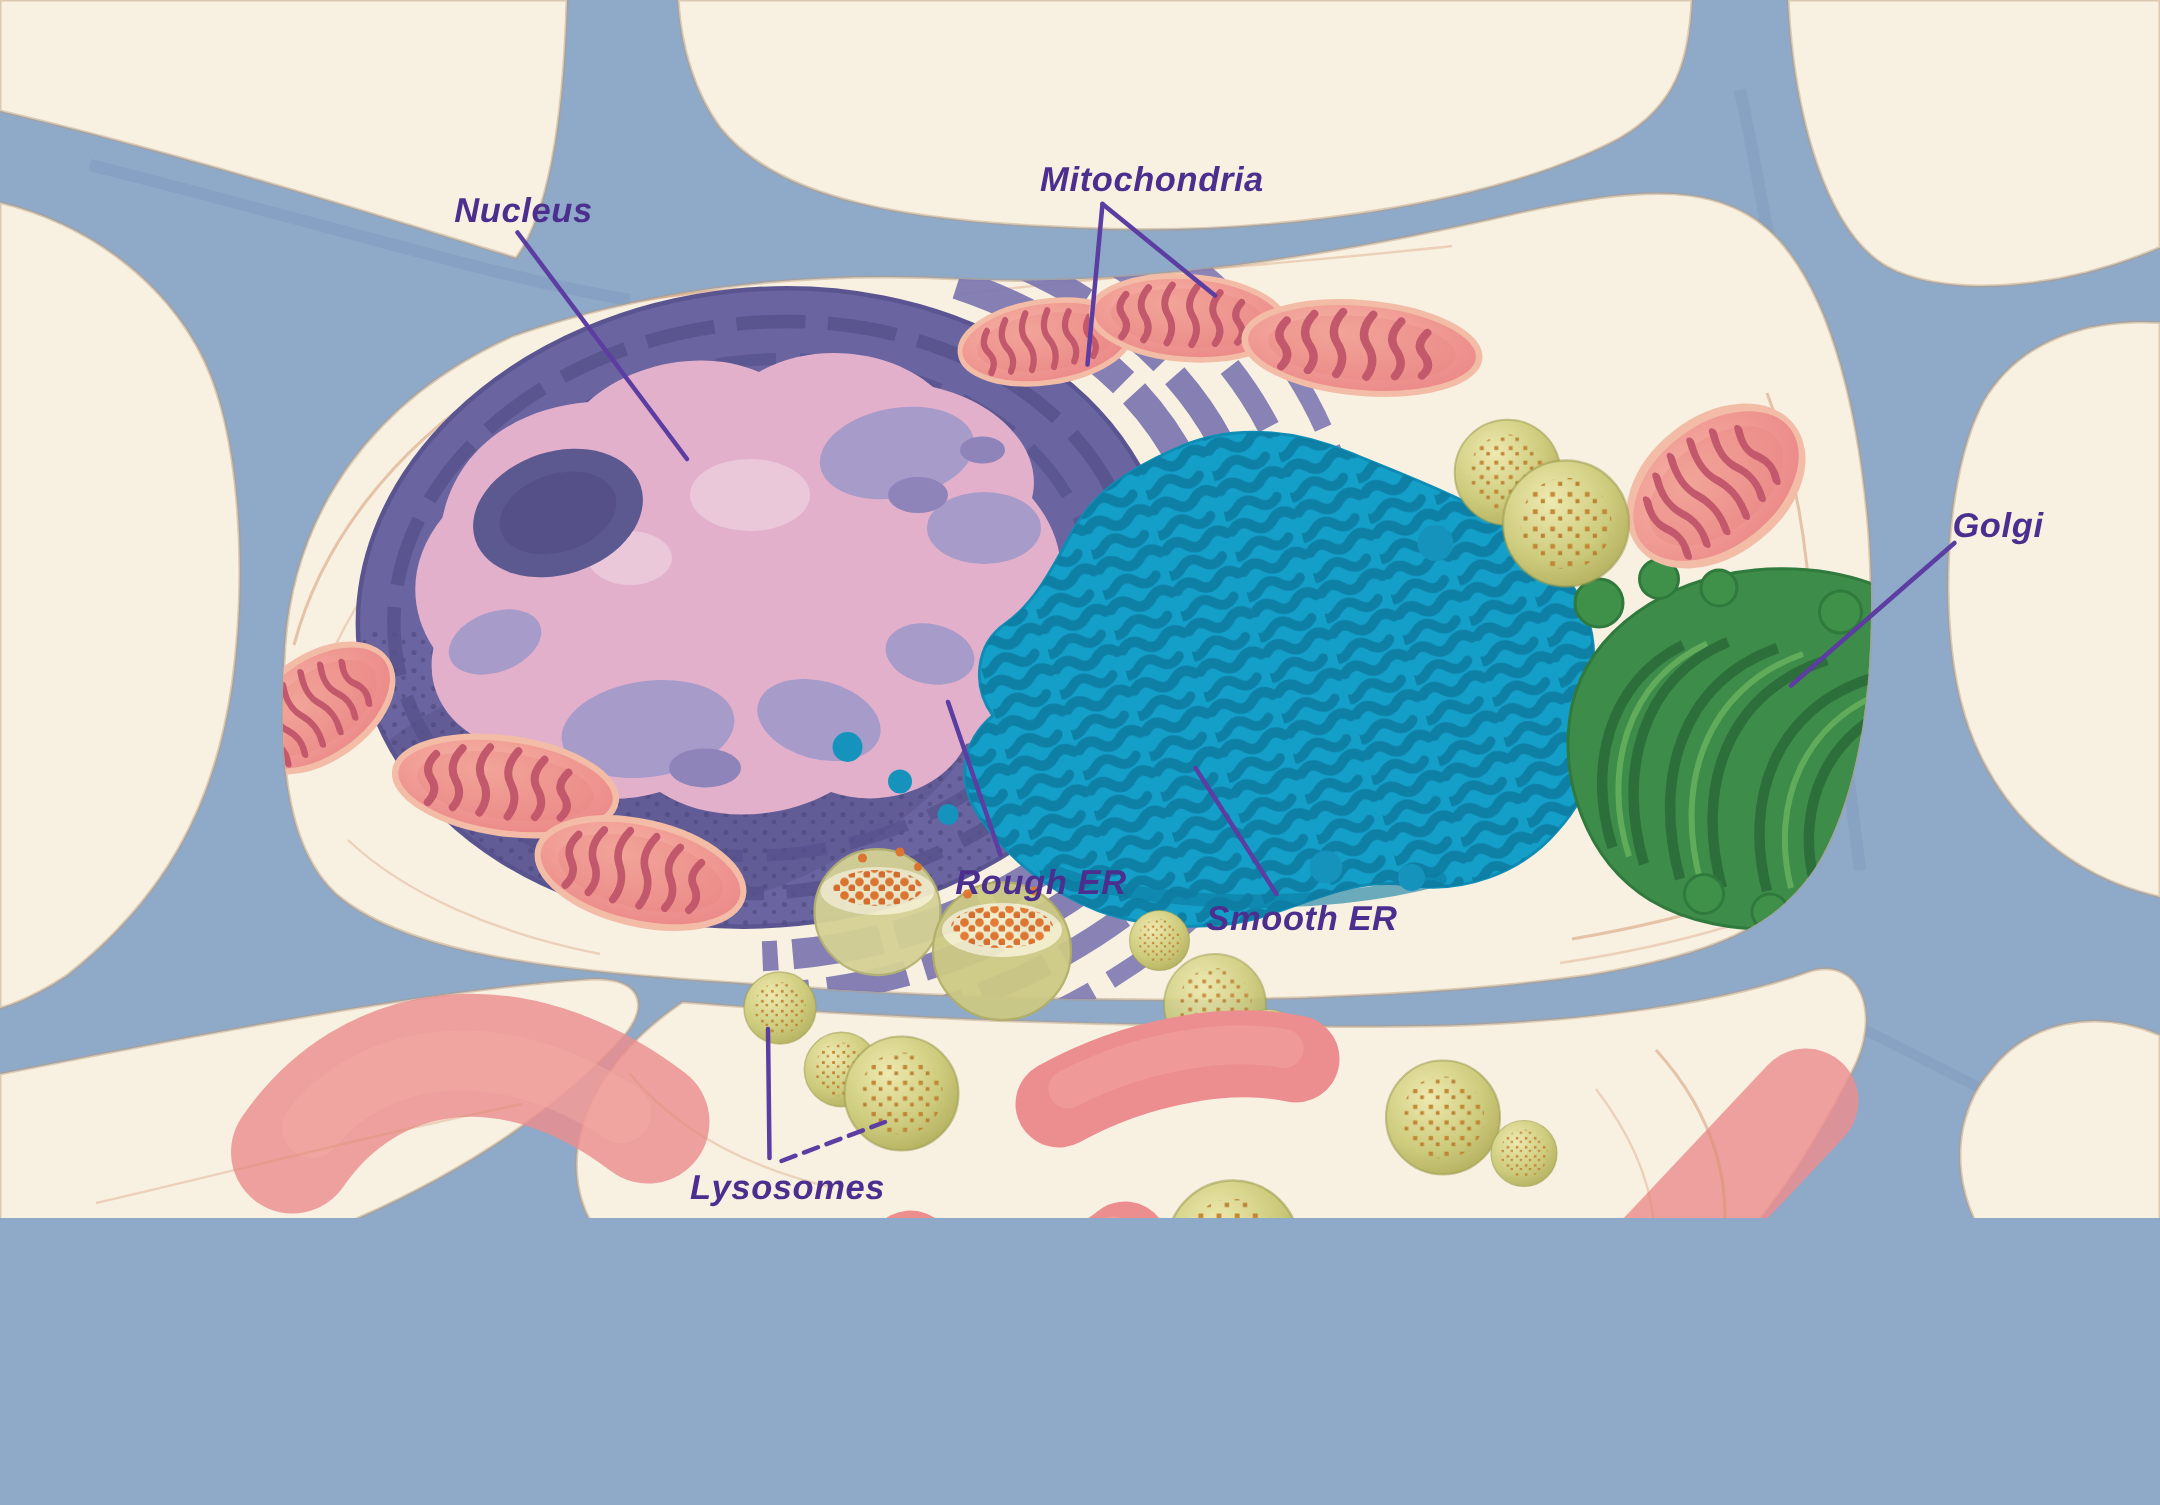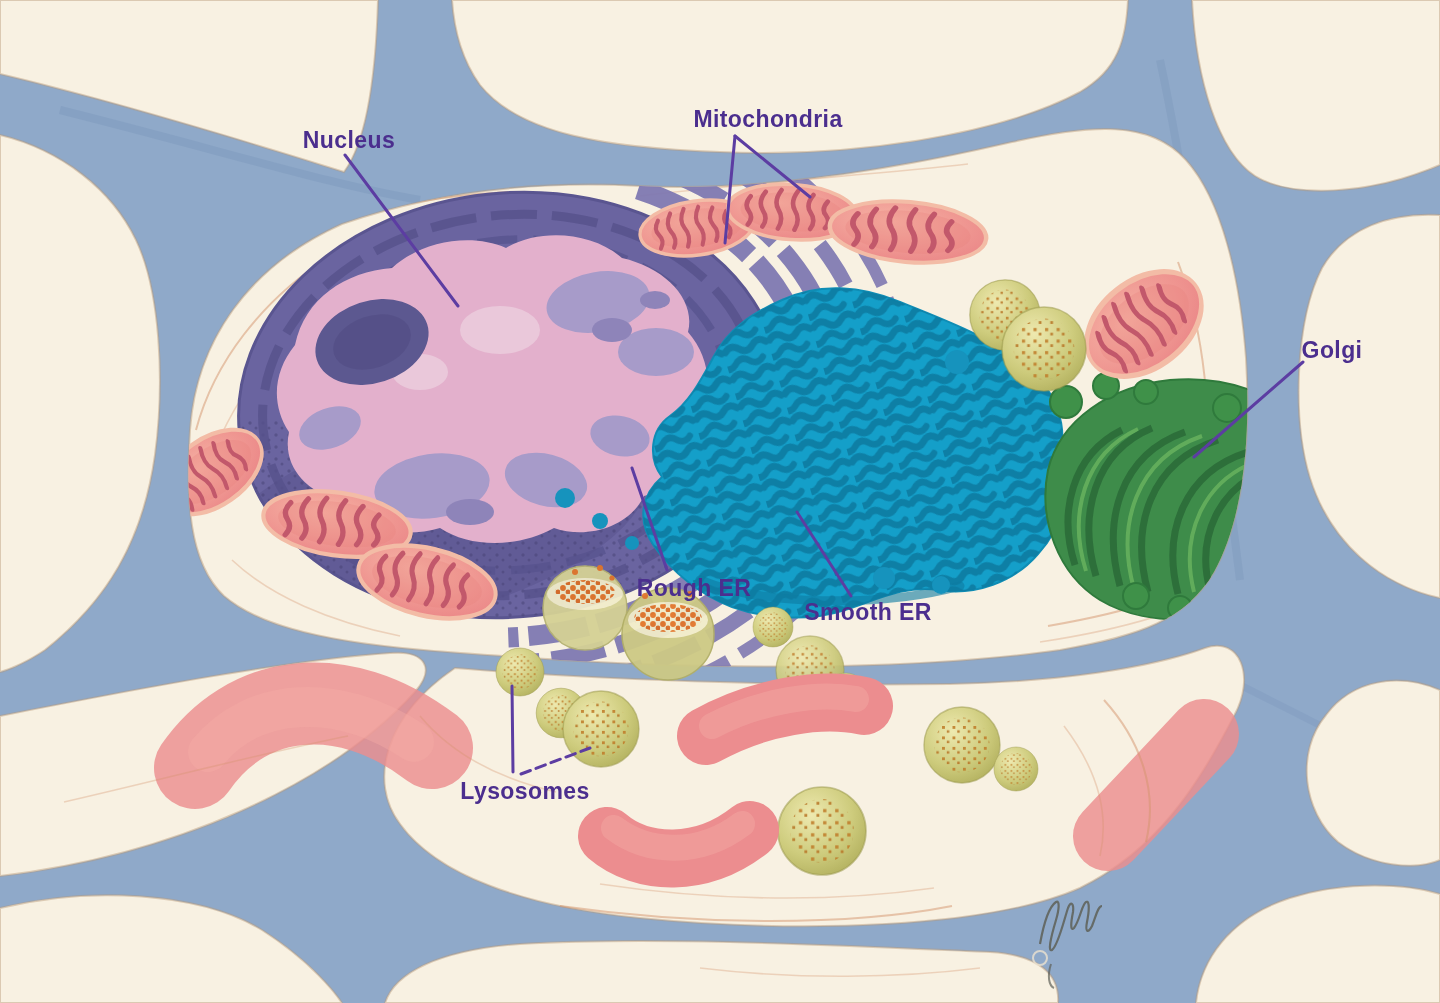--- a/index.html
+++ b/index.html
@@ -1,16 +1,16 @@
 <!DOCTYPE html>
 <html><head>
 <meta charset="utf-8">
 <style>
   html,body{margin:0;padding:0;background:#8fa9c9;}
-  .stage{width:1440px;height:1003px;overflow:hidden;position:relative;}
+  .stage{width:1440px;height:812px;overflow:hidden;position:relative;font-style:italic;}
   svg{display:block;}
   .lbl{font-family:"Liberation Sans",sans-serif;font-weight:bold;font-size:23px;letter-spacing:.4px;}
   .leader{stroke:#5c3da2;stroke-width:3;fill:none;stroke-linecap:round;}
   .hatch{stroke:#d4936b;stroke-width:2;fill:none;opacity:.5;}
   .hatch2{stroke:#d4936b;stroke-width:1.6;fill:none;opacity:.33;}
   .cell{fill:#f8f1e2;stroke:#b99a78;stroke-opacity:.45;stroke-width:2;}
   .ribbon{stroke:#2b6c39;stroke-width:7;fill:none;opacity:.9;}
   .ribbonL{stroke:#6ab45f;stroke-width:4;fill:none;opacity:.8;}
   .vsc{fill:#3f9149;stroke:#2f7a3c;stroke-width:2;}
   .capsule{stroke:#ec8d8f;fill:none;stroke-linecap:round;}

